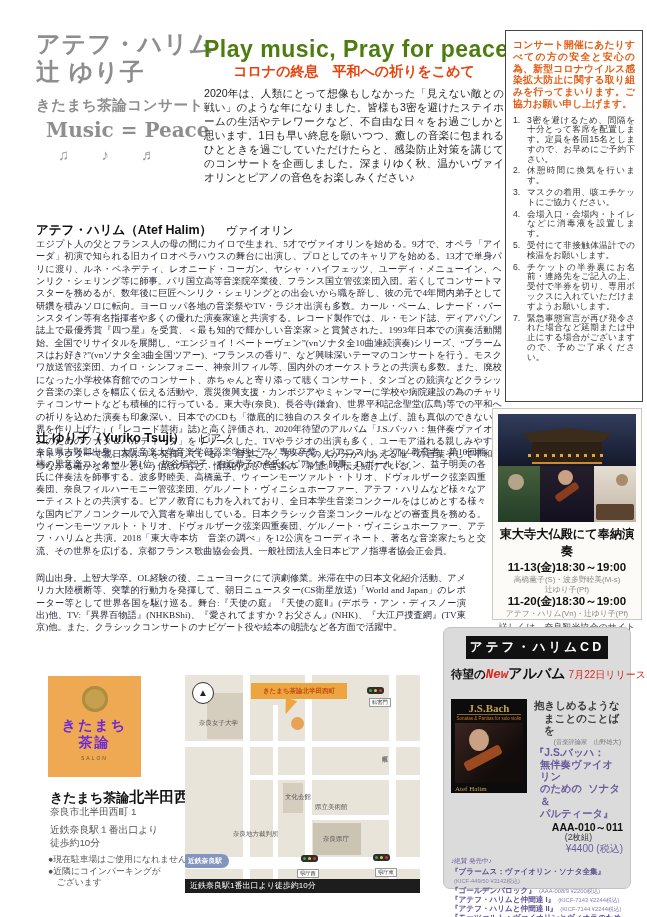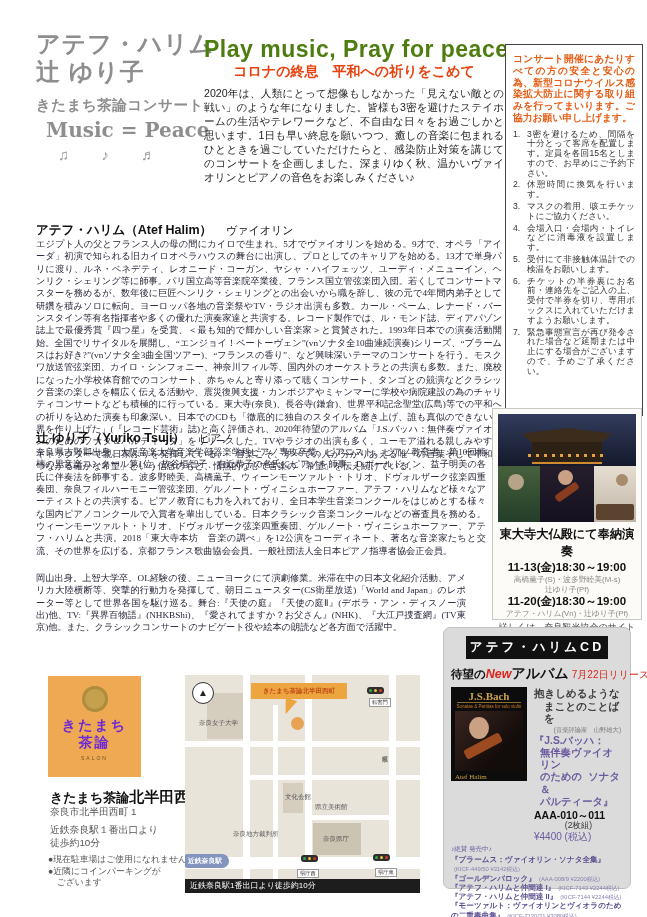--- a/index.html
+++ b/index.html
@@ -12,21 +12,21 @@
   .series{color:#8e8e8e;font-weight:bold;font-size:14.5px;letter-spacing:0.5px;}
   .slogan{color:#8e8e8e;font-weight:bold;font-size:20px;font-family:"DejaVu Serif",serif;}
   .notes{color:#9a9a9a;font-size:15px;letter-spacing:14px;}
 
   
   .main-title{color:#4d7c0f;font-weight:bold;font-size:23px;letter-spacing:0.5px;}
   .sub-title{color:#e8420e;font-weight:bold;font-size:14px;text-align:center;width:300px;}
   .intro{font-size:10.6px;line-height:1.33;width:300px;text-align:justify;color:#222;}
 
   
-  .notice-box{left:505px;top:44px;width:138px;height:372px;border:1.5px solid #444;
+  .notice-box{left:505px;top:30px;width:138px;height:372px;border:1.5px solid #444;
               box-sizing:border-box;padding:8px 7px;background:#fff;overflow:hidden;}
   .notice-lead{color:#e55d15;font-weight:bold;font-size:9.8px;line-height:1.2;text-align:justify;}
   .notice-list{margin-top:6px;}
   .notice-item{display:flex;margin-bottom:2px;}
   .notice-no{width:14px;flex:none;font-size:8.6px;line-height:1.14;color:#333;}
   .notice-txt{font-size:8.6px;line-height:1.14;color:#333;text-align:justify;}
 
   
   .prof-head{font-size:12.5px;font-weight:bold;color:#111;}
   .prof-head .role{font-weight:normal;font-size:11px;margin-left:14px;}
@@ -63,45 +63,45 @@
   .sched-cast{font-size:7.8px;color:#8a8a8a;text-align:center;line-height:1.25;}
   .sched-more{font-size:9px;color:#444;text-align:center;margin-top:2px;}
 
   
   .cd-panel{left:443px;top:627px;width:188px;height:262px;background:#dbdbdb;border:1px solid #c2c2c2;
             border-radius:7px;box-sizing:border-box;padding:8px 7px;}
   .cd-header{width:142px;margin:0 auto;background:#111;color:#fff;font-weight:bold;font-size:12.5px;
              text-align:center;letter-spacing:3px;padding:3px 0;}
   .cd-release{margin-top:5px;white-space:nowrap;}
   .rel-pre{font-weight:bold;font-size:11.5px;color:#111;}
-  .rel-new{font-weight:bold;font-style:italic;font-size:12.5px;color:#d9251d;font-family:Liberation Sans, sans-serif;}
+  .rel-new{font-weight:bold;font-style:italic;font-size:12.5px;color:#d9251d;font-family:Liberation Mono, monospace;}
   .rel-album{font-weight:bold;font-size:14px;color:#111;}
   .rel-date{font-size:10px;color:#d9251d;margin-left:3px;}
-  .cd-row{display:flex;margin-top:4px;}
+  .cd-row{display:flex;margin-top:16px;}
   .cover{width:76px;height:94px;background:#0c0c0c;flex:none;position:relative;
          display:flex;flex-direction:column;align-items:center;}
   .cover-composer{color:#c8a24a;font-family:"Liberation Serif",serif;font-weight:bold;
                   font-size:11px;margin-top:3px;}
   .cover-sub{color:#cf7a28;font-size:4.5px;border-top:1px solid #8a6b2d;padding-top:1px;}
   .cover-photo{width:68px;height:62px;margin-top:2px;position:relative;
                background:linear-gradient(135deg,#3a2520,#120c0a 70%);overflow:hidden;}
   .cover-photo::before{content:"";position:absolute;left:14px;top:6px;width:20px;height:22px;
                        border-radius:50%;background:#caa184;}
   .cover-photo::after{content:"";position:absolute;left:8px;top:30px;width:40px;height:10px;
                       background:#9c4a20;transform:rotate(-28deg);border-radius:3px;}
   .cover-artist{color:#c8a24a;font-size:7px;align-self:flex-start;margin:2px 0 0 4px;
                 font-family:"Liberation Serif",serif;text-align:center;}
   .cd-info{margin-left:7px;line-height:1.15;}
   .quote{font-size:10.5px;font-weight:bold;color:#3c3c3c;line-height:1.2;}
   .quote2{margin-left:10px;}
   .quote-credit{font-size:6.3px;color:#777;text-align:right;margin:1px 2px 2px 0;}
   .album-title{color:#6b5b9e;font-weight:bold;font-size:10.3px;line-height:1.18;}
-  .cd-catalog{font-size:10.5px;font-weight:bold;color:#111;text-align:left;margin-top:1px;}
+  .cd-catalog{font-size:10.5px;font-weight:bold;color:#111;text-align:right;margin-top:1px;}
   .cd-discs{font-size:8.5px;color:#333;text-align:center;}
-  .cd-price{font-size:10px;color:#6b5b9e;text-align:left;}
+  .cd-price{font-size:10px;color:#6b5b9e;text-align:right;}
   .cd-onsale{font-size:6.5px;color:#6b5b9e;margin-top:3px;}
   .cd-list{margin-top:1px;}
   .cd-item{font-size:7.6px;font-weight:bold;color:#5d4f91;line-height:1.22;}
   .cd-note{font-size:5.8px;font-weight:normal;color:#8a7fae;margin-left:3px;}
 
   
   .logo{left:48px;top:676px;width:93px;height:101px;background:#efa952;display:flex;
         flex-direction:column;align-items:center;}
   .logo-circle{width:26px;height:26px;border-radius:50%;background:#c5a14f;margin-top:10px;
                box-shadow:inset 0 0 0 3px #b08c3e;}

